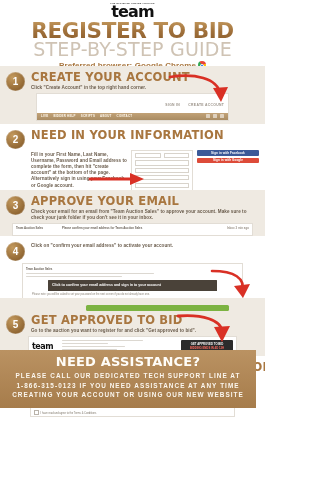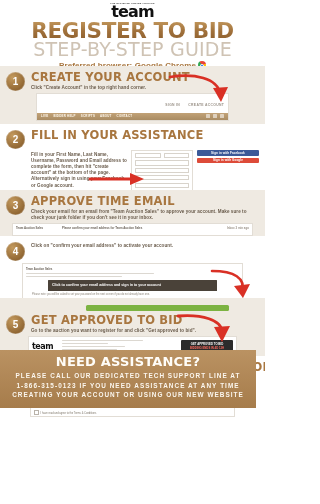--- a/index.html
+++ b/index.html
@@ -218,21 +218,21 @@
     <svg class="arrow" style="left:168px;top:6px;" width="62" height="34" viewBox="0 0 62 34">
       <path d="M2 5 C26 1, 50 6, 52 22" stroke="#d93025" stroke-width="2.6" fill="none" stroke-linecap="round"></path>
       <path d="M45 16 L53 30 L60 15 Z" fill="#d93025"></path>
     </svg>
   </div>
 
   <div class="step plain" style="height:66px;">
     <div class="step-head">
       <div class="badge">2</div>
       <div class="step-body">
-        <div class="step-title">FILL IN YOUR ASSISTANCE</div>
+        <div class="step-title">NEED IN YOUR INFORMATION</div>
       </div>
     </div>
     <div class="s2-wrap">
       <div class="step-desc" style="flex:0 0 96px;margin-left:25px;">Fill in your First Name, Last Name, Username, Password and Email address to complete the form, then hit "create account" at the bottom of the page. Alternatively sign in using your Facebook or Google account.</div>
       <div class="shot s2-form">
         <div class="f-row">
             <div class="f-in"></div>
             <div class="f-in"></div>
           </div>
         <div class="f-row">
@@ -258,21 +258,21 @@
     <svg class="arrow" style="left:88px;top:48px;" width="58" height="14" viewBox="0 0 58 14">
       <path d="M2 7 L44 7" stroke="#d93025" stroke-width="3" fill="none" stroke-linecap="round"></path>
       <path d="M42 1 L56 7 L42 13 Z" fill="#d93025"></path>
     </svg>
   </div>
 
   <div class="step alt" style="height:46px;">
     <div class="step-head">
       <div class="badge">3</div>
       <div class="step-body">
-        <div class="step-title">APPROVE TIME EMAIL</div>
+        <div class="step-title">APPROVE YOUR EMAIL</div>
         <div class="step-desc">Check your email for an email from "Team Auction Sales" to approve your account. Make sure to check your junk folder if you don't see it in your inbox.</div>
       </div>
     </div>
     <div class="shot s3-shot">
       <div class="s3-row">
         <span class="c1">Team Auction Sales</span>
         <span class="c2">Please confirm your email address for Team Auction Sales</span>
         <span class="c3">Inbox 3 min ago</span>
       </div>
     </div>

